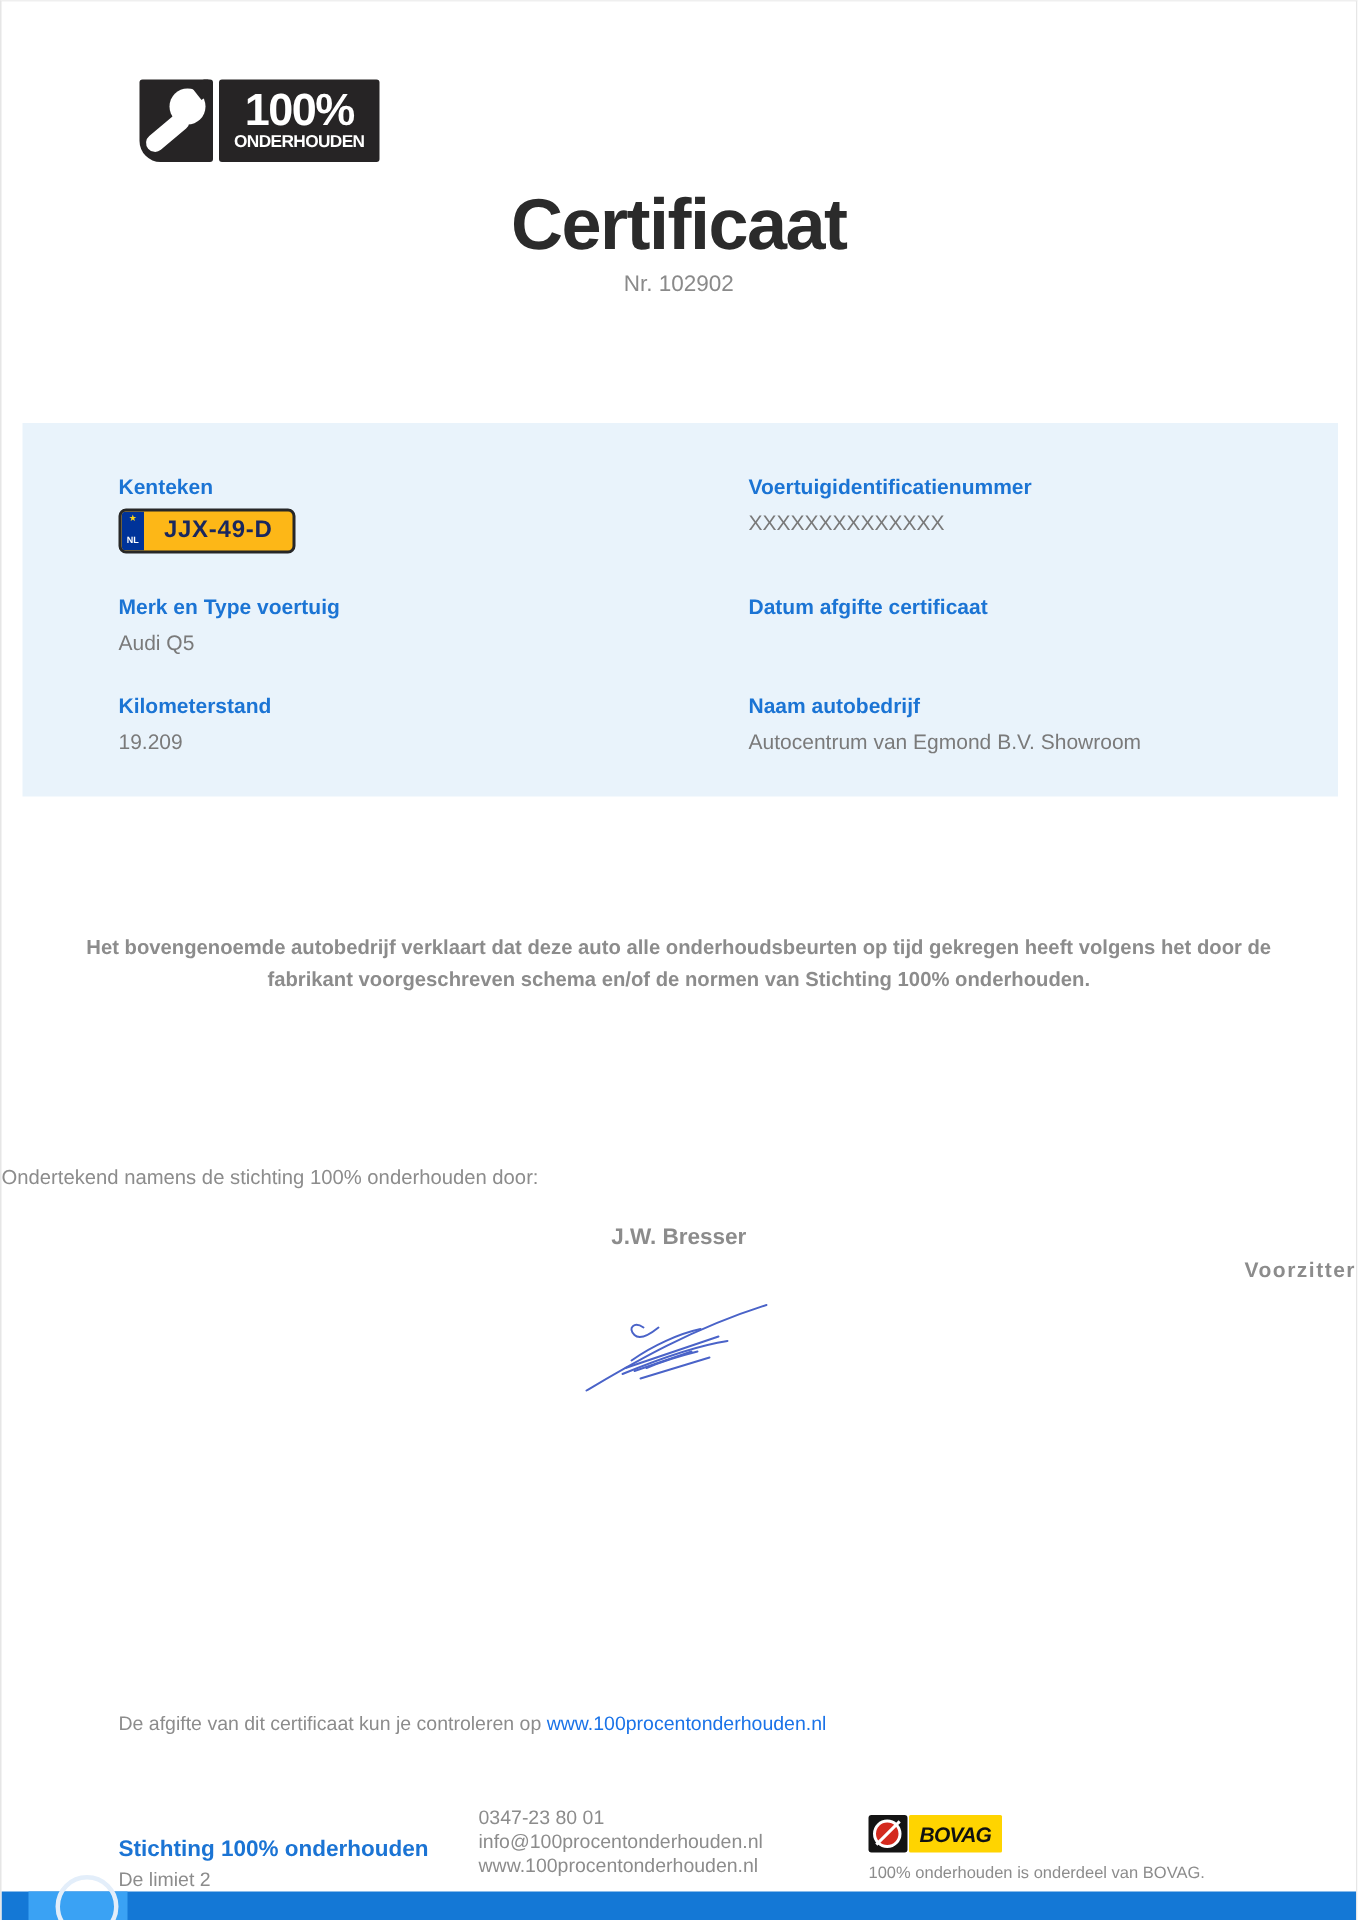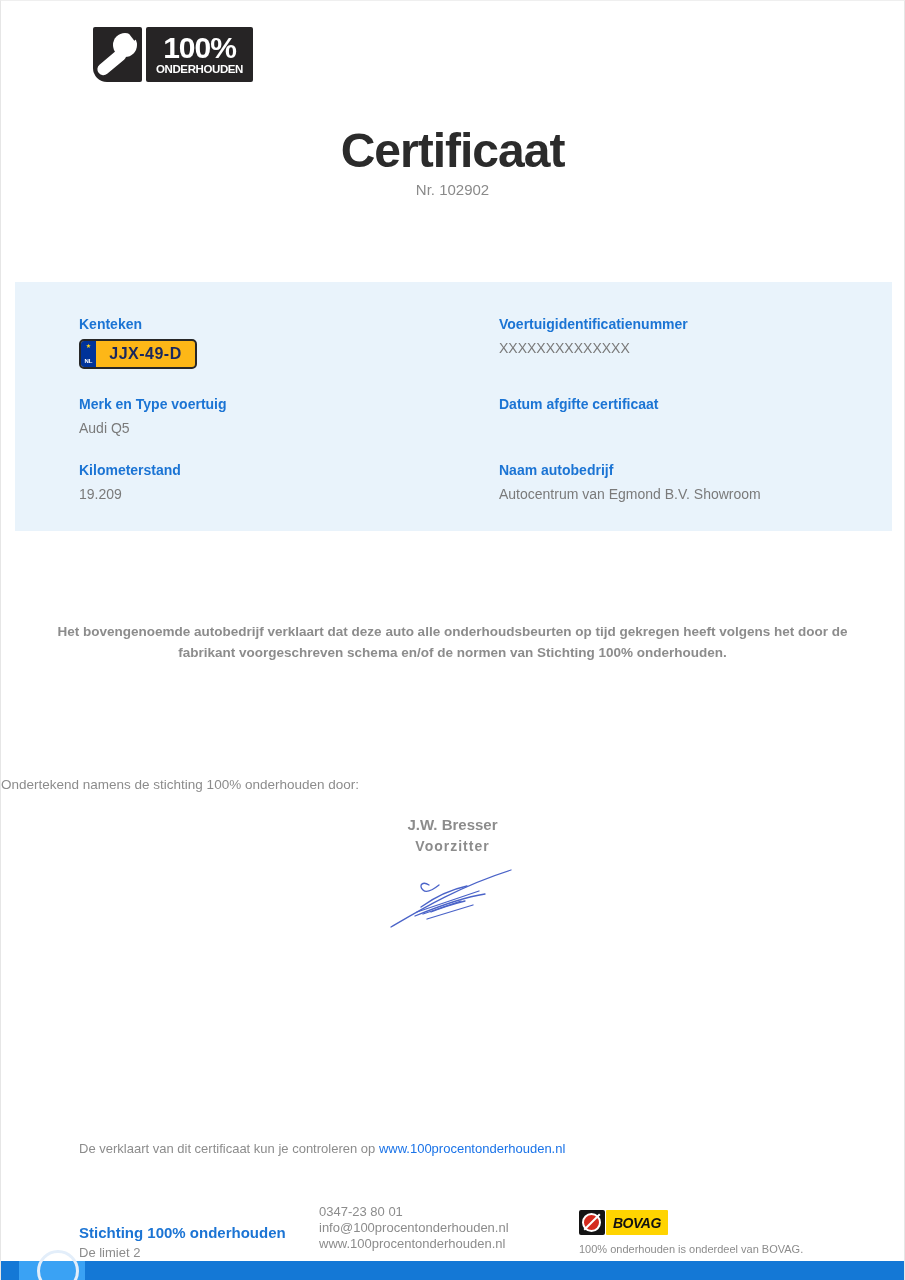--- a/index.html
+++ b/index.html
@@ -5,21 +5,21 @@
   html,body { margin:0; padding:0; background:#fff; }
   .page {
     position:relative; width:905px; height:1280px; margin:0 auto;
     background:#ffffff; overflow:hidden;
     font-family:"Liberation Sans", sans-serif;
     border-left:1px solid #e6e6e6; border-right:1px solid #e6e6e6; border-top:1px solid #efefef;
     box-sizing:border-box;
   }
 
   
-  .logo { position:absolute; left:74px; top:26px; display:flex;padding-left:18px; }
+  .logo { position:absolute; left:74px; top:52px; display:flex;padding-left:18px; }
   .logo-wrench-block {
     width:49px; height:55px; background:#262425; border-radius:2px 2px 2px 14px;
     position:relative; margin-right:4px; overflow:hidden;
   }
   .wrench-head { position:absolute; top:6px; right:5px; width:24px; height:24px; border-radius:50%; background:#fff; }
   .wrench-notch { position:absolute; top:1px; right:0px; width:12px; height:10px; background:#262425; transform:rotate(-38deg); }
   .wrench-handle { position:absolute; top:27px; left:1px; width:34px; height:12px; background:#fff; border-radius:6px; transform:rotate(-40deg); transform-origin:60% 50%; }
   .logo-text-block {
     width:107px; height:55px; background:#262425; color:#fff; text-align:center;
     display:flex; flex-direction:column; justify-content:center; border-radius:2px;
@@ -56,21 +56,21 @@
 
   
   .statement { position:absolute; top:620px; left:30px; right:30px; text-align:center;
     font-size:13.5px; font-weight:bold; color:#8c8c8c; line-height:21px; }
 
   
   .signing-intro { position:absolute; top:776px; left:0; width:100%; text-align:left;
     font-size:13.5px; color:#8c8c8c; }
   .signer-name { position:absolute; top:815px; left:0; width:100%; text-align:center;
     font-size:15px; font-weight:bold; color:#8c8c8c; }
-  .signer-role { position:absolute; top:837px; left:0; width:100%; text-align:center;
+  .signer-role { position:absolute; top:837px; left:0; width:100%; text-align:right;
     font-size:14px; font-weight:bold; color:#8c8c8c; letter-spacing:1px; }
   .signature { position:absolute; top:862px; left:386px; }
 
   
   .verify { position:absolute; left:78px; top:1140px; font-size:13px; color:#8c8c8c; }
   .verify a { color:#1a73e8; text-decoration:none; }
 
   
   .footer-col1 { position:absolute; left:78px; top:1208px; font-size:13px; color:#8c8c8c; line-height:16px; }
   .footer-org { font-size:15px; font-weight:bold; color:#1b74d4; margin-bottom:4px;margin-top:16px; }
@@ -165,21 +165,21 @@
         <path d="M34 44 C 48 34, 66 26, 80 23"></path>
         <path d="M30 49 L 92 28"></path>
         <path d="M28 53 C 50 44, 78 34, 98 31"></path>
         <path d="M36 51 L 74 38"></path>
         <path d="M44 49 C 58 43, 70 40, 78 38"></path>
         <path d="M40 56 L 86 42"></path>
       </g>
     </svg>
   </div>
 
-  <div class="verify"><span>De verklaart van dit certificaat kun je controleren op </span><a href="#">www.100procentonderhouden.nl</a></div>
+  <div class="verify"><span>De afgifte van dit certificaat kun je controleren op </span><a href="#">www.100procentonderhouden.nl</a></div>
 
   <div class="footer-col1">
     <div class="footer-org">Stichting 100% onderhouden</div>
     <div>De limiet 2</div>
     <div>4131 NR Vianen</div>
   </div>
 
   <div class="footer-col2">
     <div>0347-23 80 01</div>
     <div>info@100procentonderhouden.nl</div>

